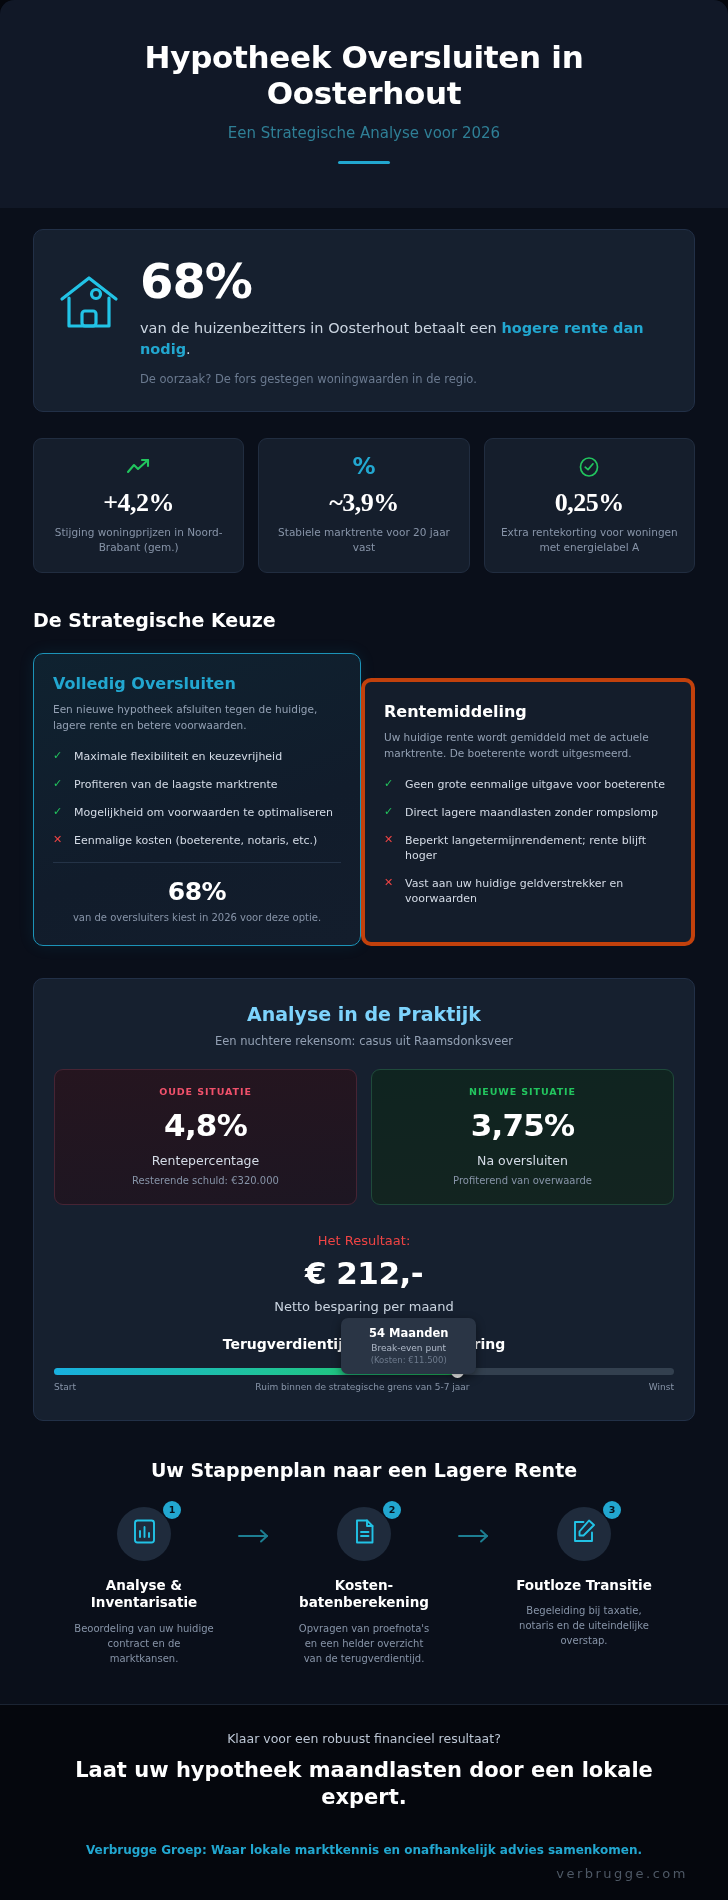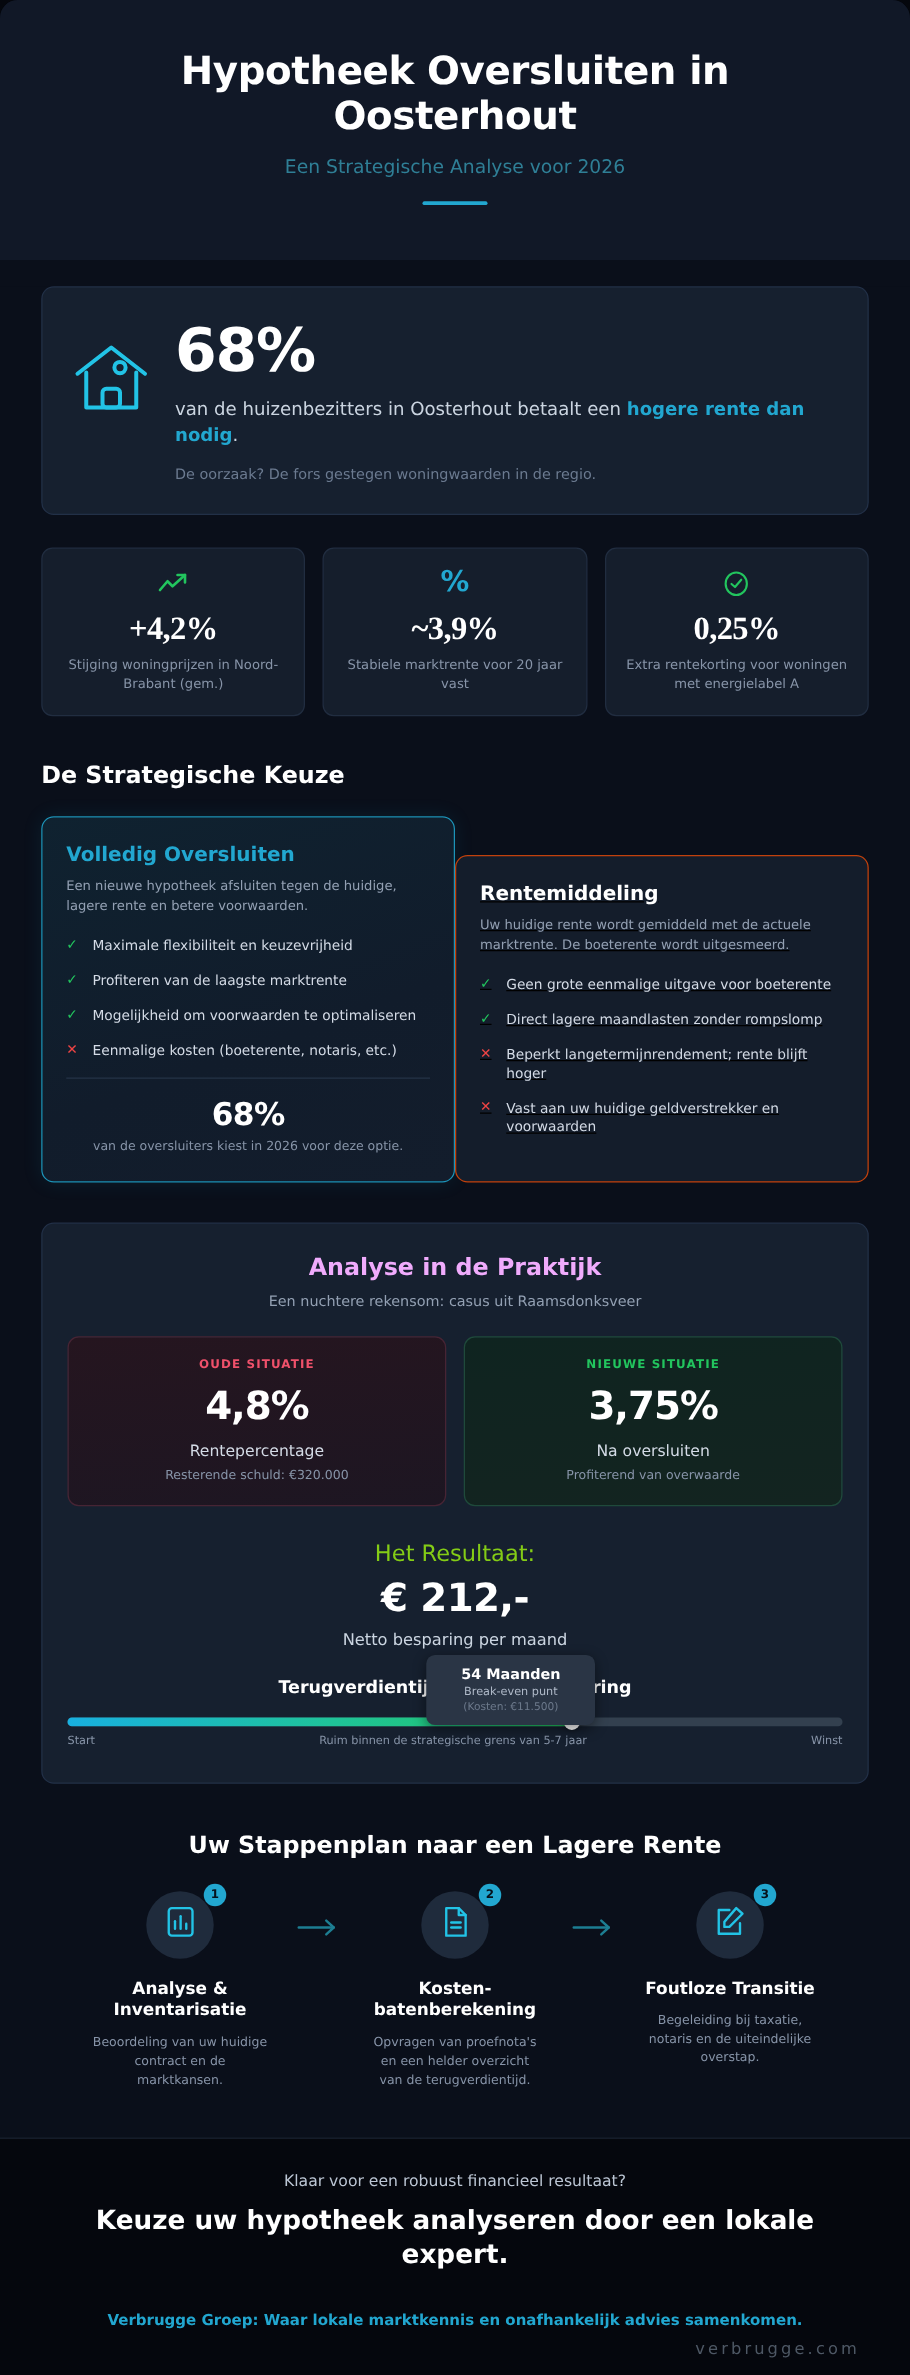--- a/index.html
+++ b/index.html
@@ -132,22 +132,21 @@
     border-radius: 10px;
     padding: 20px 19px 22px;
   }
   .cc.primary {
     background: linear-gradient(160deg, #0f2230 0%, #111c2b 60%, #131d2c 100%);
     border: 1px solid #1c93b8;
     box-shadow: 0 0 16px rgba(34,167,208,0.10);
   }
   .cc.secondary {
     background: #141d2b;
-    border: 1px solid #c2410c;
-    text-decoration: underline;
+    border: 4px solid #c2410c;
   }
   .cc h3 { font-size: 16px; font-weight: bold; margin-bottom: 9px; }
   .cc.primary h3 { color: #22a7d0; }
   .cc.secondary h3 { color: #ffffff; }
   .cc .desc {
     font-size: 10.5px;
     line-height: 1.5;
     color: #93a0b3;
     margin-bottom: 15px;
   }
@@ -179,21 +178,21 @@
     margin-top: 32px;
     background: #16202f;
     border: 1px solid #223047;
     border-radius: 10px;
     padding: 24px 20px 28px;
   }
   .praktijk h2 {
     text-align: center;
     font-size: 19px;
     font-weight: bold;
-    color: #f0abfc;
+    color: #7dd3fc;
   }
   .praktijk .psub {
     text-align: center;
     margin-top: 9px;
     font-size: 11.5px;
     color: #93a0b3;
   }
   .situations {
     margin-top: 21px;
     display: flex;
@@ -233,21 +232,21 @@
     color: #d4dbe6;
   }
   .sit .tiny {
     margin-top: 7px;
     font-size: 10px;
     color: #8794a8;
   }
 
   
   .result { margin-top: 28px; text-align: center; }
-  .result .rl { font-size: 18px; color: #84cc16; }
+  .result .rl { font-size: 13px; color: #ef4444; }
   .result .ramt {
     margin-top: 7px;
     font-size: 31px;
     font-weight: bold;
     color: #fff;
     letter-spacing: -0.5px;
   }
   .result .rcap {
     margin-top: 8px;
     font-size: 13px;
@@ -648,19 +647,19 @@
         <div class="sname">Foutloze Transitie</div>
         <div class="sdesc">Begeleiding bij taxatie, notaris en de uiteindelijke overstap.</div>
       </div>
 
     </div>
 
   </div>
 
   <div class="footer">
     <div class="f1">Klaar voor een robuust financieel resultaat?</div>
-    <div class="f2">Keuze uw hypotheek analyseren door een lokale expert.</div>
+    <div class="f2">Laat uw hypotheek maandlasten door een lokale expert.</div>
     <div class="f3">Verbrugge Groep: Waar lokale marktkennis en onafhankelijk advies samenkomen.</div>
     <div class="f4">verbrugge.com</div>
   </div>
   <div class="footer-bottom-bar"></div>
 
 </div>
 
 </body></html>

